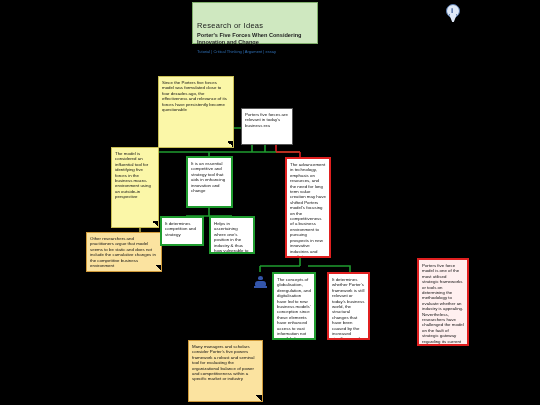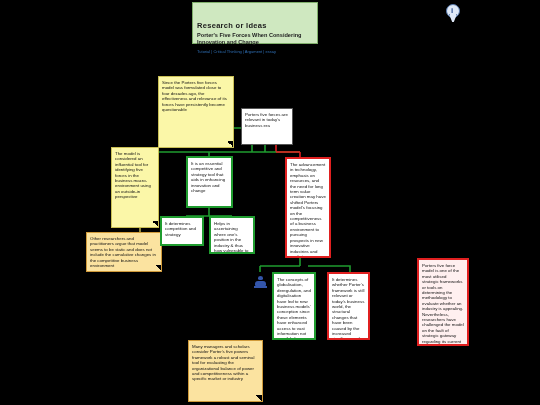--- a/index.html
+++ b/index.html
@@ -12,21 +12,21 @@
       background:#cfe8c0;border:1px solid #7fae6a;box-sizing:border-box;
       padding:3px 4px 2px 4px;}
   .title-icon{position:absolute;left:250px;top:0px;width:18px;height:22px;}
   .title-icon .bulb{position:absolute;left:3px;top:1px;width:12px;height:12px;
       border-radius:50%;background:#dfe9f7;border:1px solid #5577aa;}
   .title-icon .bulb i{position:absolute;left:4px;top:1px;color:#2b4e8f;
       font-style:normal;font-size:8px;font-weight:bold;line-height:10px;}
   .title-icon .stem{position:absolute;left:6px;top:11px;width:6px;height:8px;
       background:#dfe9f7;border-left:1px solid #5577aa;border-right:1px solid #5577aa;
       clip-path:polygon(0 0,100% 0,60% 100%,40% 100%);}
-  .title-main{font-size:7.5px;font-weight:bold;color:#1b1b1b;letter-spacing:.3px;
+  .title-main{font-size:7.5px;font-weight:normal;color:#1b1b1b;letter-spacing:.3px;
       margin-top:15px;line-height:9px;}
   .title-sub{font-size:5.6px;font-weight:bold;color:#222;line-height:7px;margin-top:2px;}
   .title-tags{font-size:4px;color:#2f6fb5;margin-top:3px;line-height:5px;}
 
   
   svg.links{position:absolute;left:0;top:0;width:540px;height:405px;overflow:visible;}
 
   
   .note{position:absolute;box-sizing:border-box;overflow:hidden;
       font-size:4.4px;line-height:5.4px;padding:3px 3px;color:#111;}

